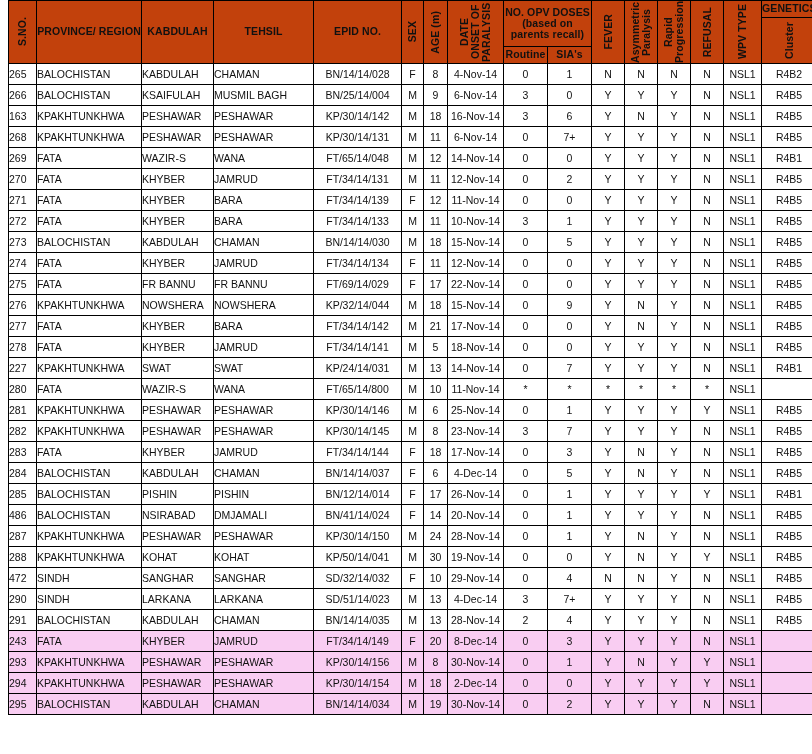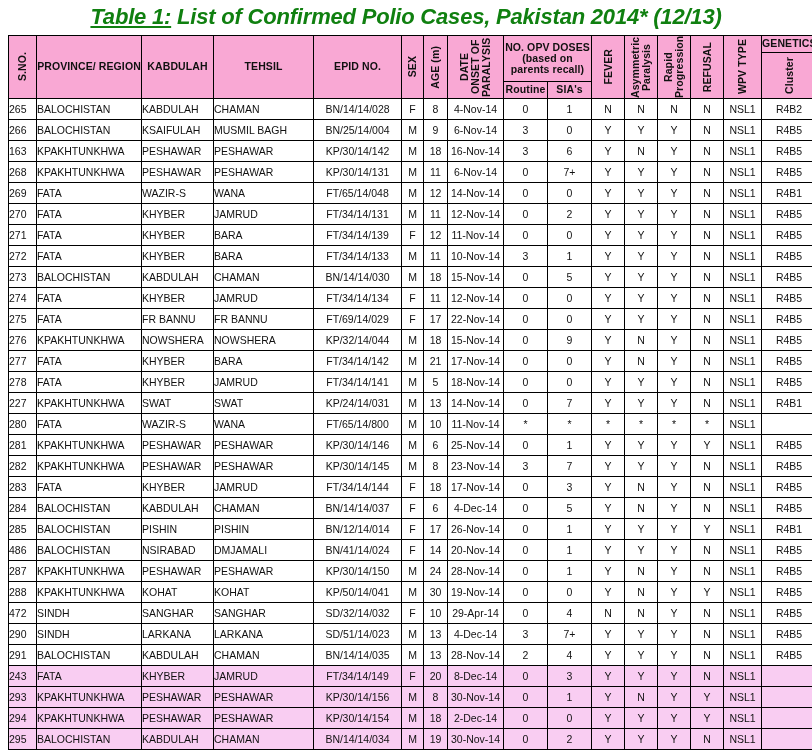--- a/index.html
+++ b/index.html
@@ -48,21 +48,21 @@
   }
   table.polio td, table.polio th {
     border: 1px solid #000000;
     padding: 0;
     font-size: 10.5px;
     color: #111111;
     overflow: hidden;
   }
   
   thead th {
-    background: #f9a8d4;
+    background: #c2410c;
     color: #ffffff;
     font-size: 8.5px;
     font-weight: bold;
     text-align: center;
     vertical-align: middle;
     line-height: 1.08;
     letter-spacing: 0.1px;
   }
   th.vert {
     vertical-align: middle;
@@ -89,23 +89,20 @@
   td.r { text-align: left; padding-right: 4px; }
 
   tr.highlight td { background: #f9cdf2; }
   tr.normal td { background: #ffffff; }
 </style>
 </head>
 <body>
 
 <div id="page">
 
-  <div class="title-wrap">
-    <div class="title"><span class="u">Table 1:</span><span> List of Confirmed Polio Cases, Pakistan 2014* (12/13)</span></div>
-  </div>
 
   <table class="polio">
     <colgroup>
       <col style="width:28px">
       <col style="width:105px">
       <col style="width:72px">
       <col style="width:100px">
       <col style="width:88px">
       <col style="width:22px">
       <col style="width:24px">
@@ -599,21 +596,21 @@
           <td class="c">R4B5</td>
         </tr>
         <tr class="normal">
           <td class="r">472</td>
           <td class="l">SINDH</td>
           <td class="l">SANGHAR</td>
           <td class="l">SANGHAR</td>
           <td class="c">SD/32/14/032</td>
           <td class="c">F</td>
           <td class="c">10</td>
-          <td class="c">29-Apr-14</td>
+          <td class="c">29-Nov-14</td>
           <td class="c">0</td>
           <td class="c">4</td>
           <td class="c">N</td>
           <td class="c">N</td>
           <td class="c">Y</td>
           <td class="c">N</td>
           <td class="c">NSL1</td>
           <td class="c">R4B5</td>
         </tr>
         <tr class="normal">

